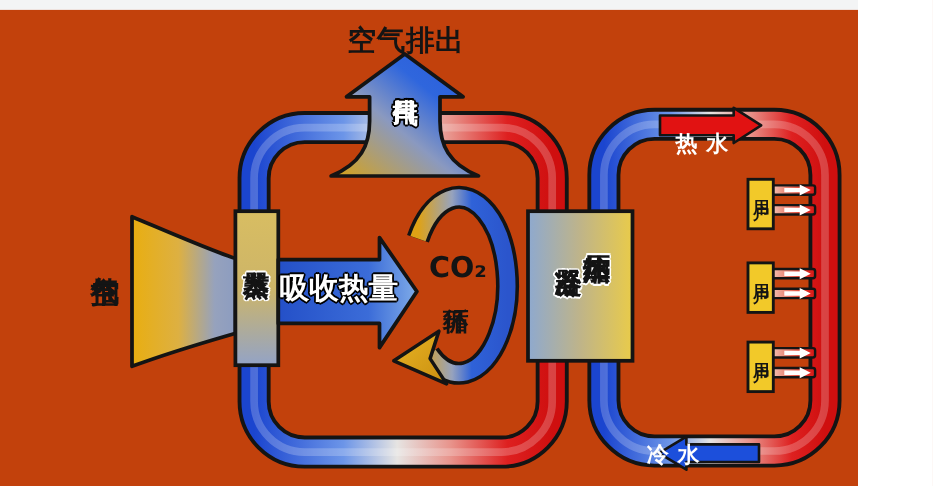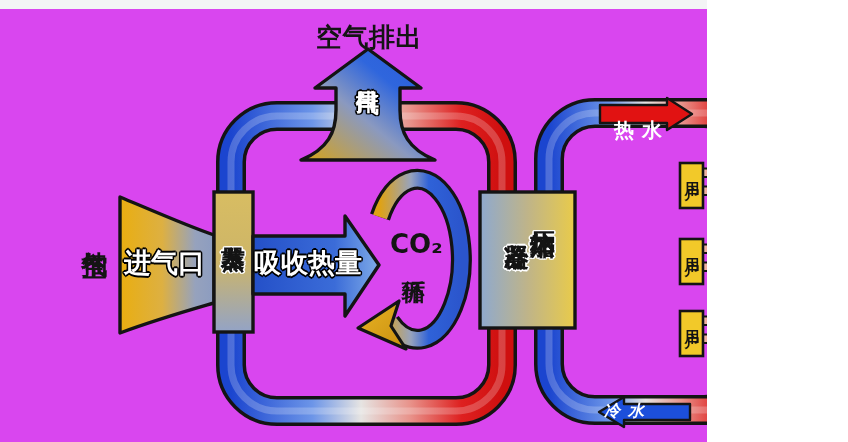--- a/index.html
+++ b/index.html
@@ -1,18 +1,18 @@
 <!DOCTYPE html>
 <html><head>
 <meta charset="utf-8">
 <style>
   html,body{margin:0;padding:0;background:#ffffff;}
   .stage{
-    position:relative; width:707px; height:442px; overflow:hidden;
-    background:#d946ef;
+    position:relative; width:780px; height:442px; overflow:hidden;
+    background:#c2410c;
     font-family:"DejaVu Sans","Liberation Sans",sans-serif;
   }
   .topstrip{position:absolute;left:0;top:0;width:848px;height:9px;background:#f3f4f5;}
   svg{position:absolute;left:0;top:0;}
   .lbl{position:absolute;line-height:1;white-space:nowrap;color:#141414;}
   .b{font-weight:bold;}
   .vtext{writing-mode:vertical-rl;text-orientation:upright;}
   .ol-black{color:#ffffff;text-shadow:
     -1.6px 0 #000,1.6px 0 #000,0 -1.6px #000,0 1.6px #000,
     -1.2px -1.2px #000,1.2px -1.2px #000,-1.2px 1.2px #000,1.2px 1.2px #000;}
@@ -136,31 +136,30 @@
     <path d="M 600 105 L 667 105 L 667 98 L 692 114 L 667 130 L 667 123 L 600 123 Z" stroke="#141414" stroke-width="2.4" stroke-linejoin="round" fill="#e11212"></path>
     <path d="M 690 404 L 624 404 L 624 397 L 599 412 L 624 427 L 624 420 L 690 420 Z" stroke="#141414" stroke-width="2.4" stroke-linejoin="round" fill="#1c4fdb"></path>
   </svg>
 
   <div class="lbl b" style="left:316px;top:24px;font-size:26px;letter-spacing:0.5px;">空气排出</div>
 
   <div class="lbl b vtext ol-black" style="left:356px;top:71px;font-size:23px;letter-spacing:2px;">排气口</div>
 
   <div class="lbl b vtext" style="left:82px;top:231px;font-size:26px;">抽空气</div>
 
-  <div class="lbl b ol-black" style="left:124px;top:249px;font-size:27px;">进气口</div>
 
   <div class="lbl b vtext ol-white" style="left:221px;top:228px;font-size:24px;">蒸发器</div>
 
-  <div class="lbl b ol-black" style="left:254px;top:249px;font-size:27px;">吸收热量</div>
+  <div class="lbl b ol-black" style="left:254px;top:249px;font-size:27px;font-family:Liberation Serif, serif;">吸收热量</div>
 
   <div class="lbl" style="left:390px;top:231px;font-size:26px;font-weight:600;text-align:right;">CO₂</div>
   <div class="lbl vtext" style="left:402px;top:263px;font-size:23px;font-weight:600;">循环</div>
 
   <div class="lbl b vtext ol-white" style="left:504px;top:225px;font-size:25px;">冷凝器</div>
   <div class="lbl b vtext ol-white" style="left:530px;top:212px;font-size:25px;">压缩加热</div>
 
   <div class="lbl b" style="left:614px;top:120px;font-size:20px;color:#fff;letter-spacing:8px;">热水</div>
-  <div class="lbl b" style="left:604px;top:403px;font-size:16px;color:#fff;letter-spacing:8px;font-style:italic;">冷水</div>
+  <div class="lbl b" style="left:588px;top:403px;font-size:20px;color:#fff;letter-spacing:8px;">冷水</div>
 
   <div class="lbl b vtext" style="left:684px;top:170px;font-size:15px;letter-spacing:2px;">用户</div>
   <div class="lbl b vtext" style="left:684px;top:246px;font-size:15px;letter-spacing:2px;">用户</div>
   <div class="lbl b vtext" style="left:684px;top:318px;font-size:15px;letter-spacing:2px;">用户</div>
 </div>
 
 </body></html>

